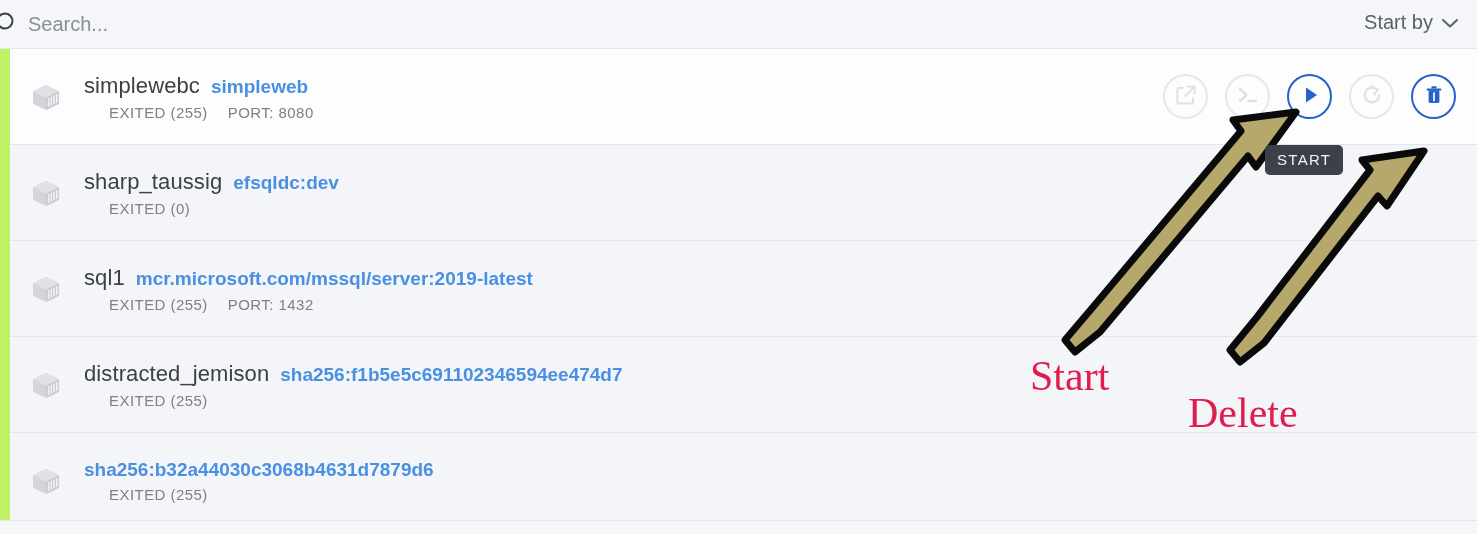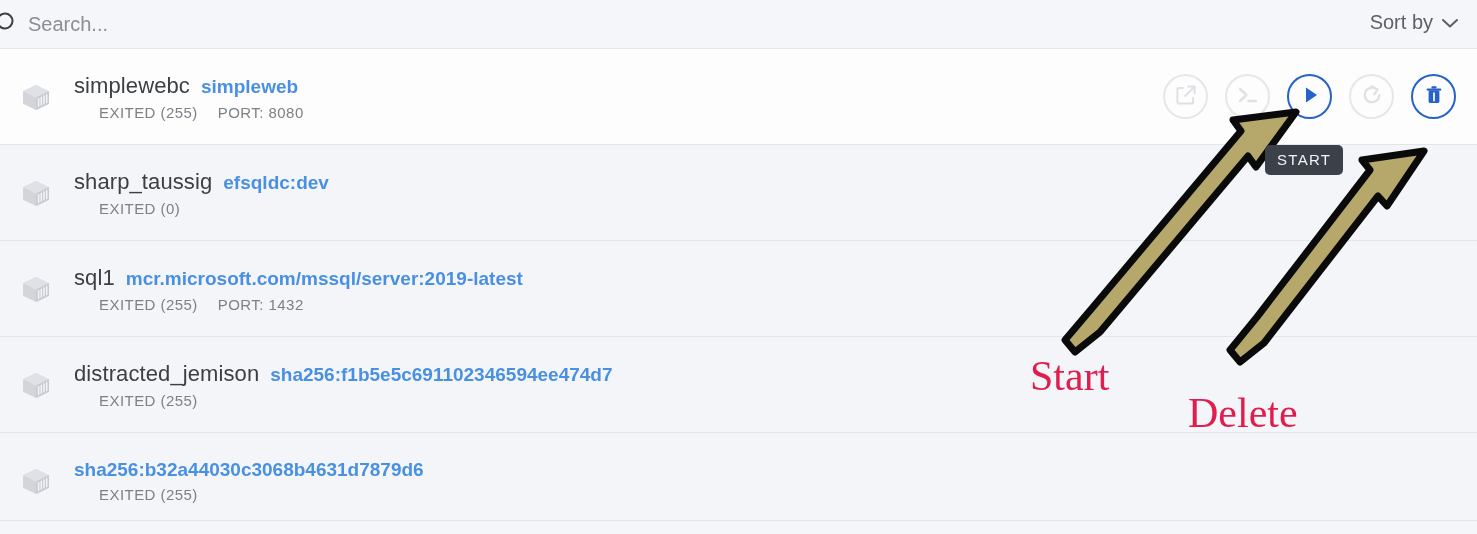--- a/index.html
+++ b/index.html
@@ -62,21 +62,21 @@
     align-items: center;
     gap: 8px;
     font-size: 20px;
     color: #5c6068;
     cursor: pointer;
     user-select: none;
   }
   .chev { display: block; }
 
   
-  .list { position: relative; }
+  .list { position: relative; padding-left: 10px; }
 
   .row {
     position: relative;
     height: 96px;
     background: #f4f5f9;
     border-bottom: 1px solid #e2e5eb;
     display: flex;
     align-items: center;
   }
   .row.first { background: #fdfdfe; }
@@ -209,21 +209,21 @@
     <span class="search-icon-wrap">
       <svg width="26" height="26" viewBox="0 0 26 26">
         <circle cx="15" cy="9" r="7.5" fill="none" stroke="#3c4043" stroke-width="2"></circle>
         <line x1="9.5" y1="14.5" x2="1" y2="23" stroke="#3c4043" stroke-width="2.4" stroke-linecap="round"></line>
       </svg>
     </span>
 
     <input class="search-input" type="text" placeholder="Search..." value="" style="">
 
     <div class="sortby">
-      <span>Sort by</span>
+      <span>Start by</span>
       <span class="chev">
         <svg width="18" height="12" viewBox="0 0 18 12">
           <polyline points="2,3 9,9.5 16,3" fill="none" stroke="#5c6068" stroke-width="2" stroke-linecap="round" stroke-linejoin="round"></polyline>
         </svg>
       </span>
     </div>
   </div>
 
   <div class="list" id="container-list">
       <div class="row first">

